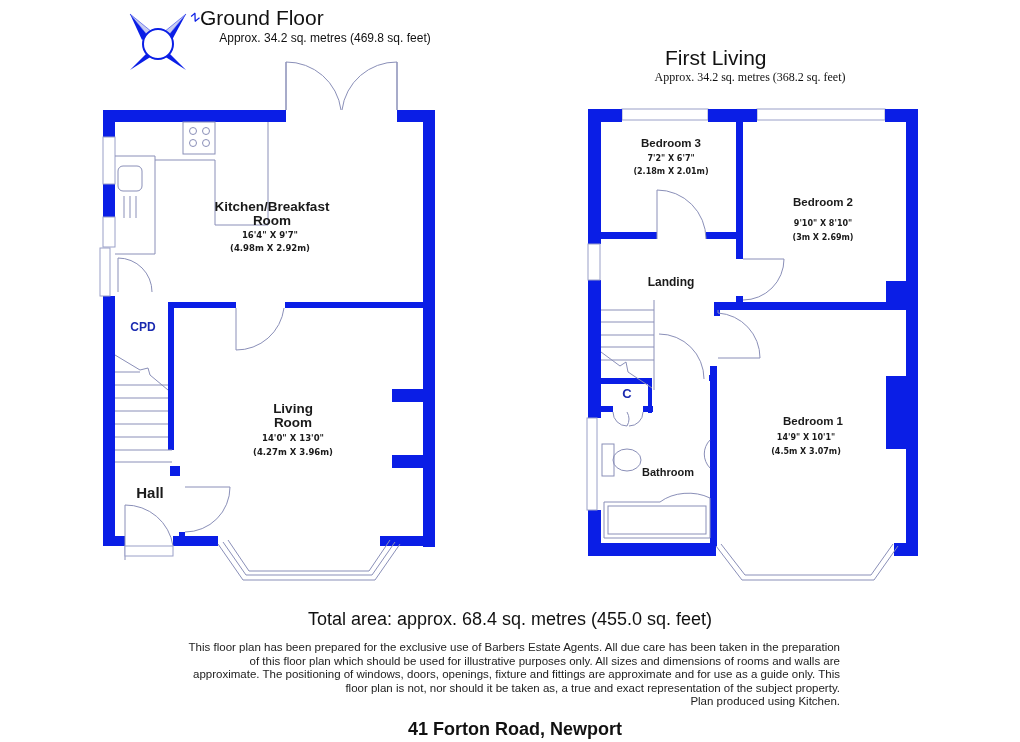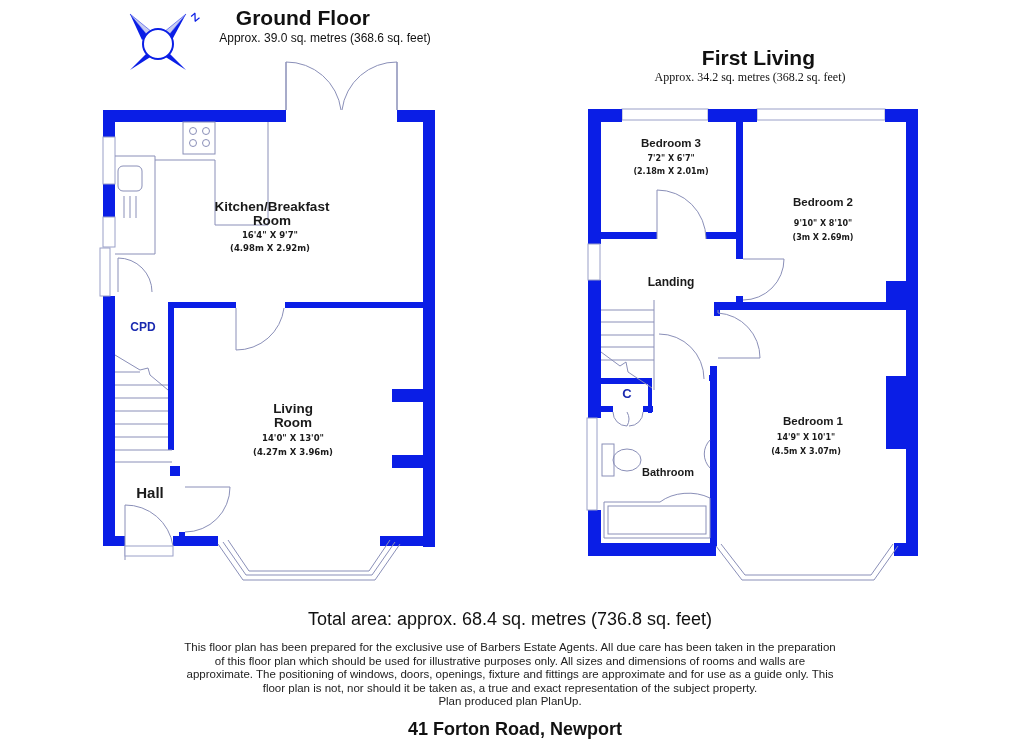--- a/index.html
+++ b/index.html
@@ -1,32 +1,32 @@
 <!DOCTYPE html>
 <html><head>
   <meta charset="utf-8">
   <style>
     html, body { margin: 0; padding: 0; background: #ffffff; }
     body { width: 1020px; height: 742px; position: relative; overflow: hidden;
            font-family: "Liberation Sans", sans-serif; color: #111; }
     .abs { position: absolute; }
-    .floor-title { font-weight: bold; font-size: 21px; text-align: right; }
+    .floor-title { font-weight: normal; font-size: 21px; text-align: left; }
     .floor-sub { font-size: 12px; text-align: center; }
     svg.plan { position: absolute; left: 0; top: 0; }
     .room-name { font-family: "Liberation Sans", sans-serif; font-weight: bold; fill: #1a1a1a; }
     .room-dim { font-family: "DejaVu Sans", sans-serif; font-weight: bold; fill: #1a1a1a; }
     .total { font-size: 18px; text-align: center; width: 1020px; left: 0; }
-    .disclaimer { font-size: 11.5px; line-height: 13.5px; text-align: center; width: 660px; left: 180px; color: #222; }
+    .disclaimer { font-size: 11.5px; line-height: 13.5px; text-align: right; width: 660px; left: 180px; color: #222; }
     .address { font-size: 18px; font-weight: bold; text-align: center; width: 1020px; left: 5px; }
   </style>
 </head>
 <body>
 
 <div class="abs floor-title" style="left:200px; top:6px; width:170px;">Ground Floor</div>
-<div class="abs floor-sub" style="left:180px; top:31px; width:290px;">Approx. 39.0 sq. metres (368.6 sq. feet)</div>
+<div class="abs floor-sub" style="left:180px; top:31px; width:290px;">Approx. 34.2 sq. metres (469.8 sq. feet)</div>
 
 <div class="abs floor-title" style="left:665px; top:46px; width:150px;">First Living</div>
 <div class="abs floor-sub" style="left:605px; top:70px; width:290px;font-family:Liberation Serif, serif;">Approx. 34.2 sq. metres (368.2 sq. feet)</div>
 
 <svg class="plan" width="1020" height="600" viewBox="0 0 1020 600">
   <defs>
     <style>
       .wall { fill: #0a1ee6; }
       .ln { fill: none; stroke: #8a8fb8; stroke-width: 1; }
       .ln2 { fill: none; stroke: #a0a4c4; stroke-width: 1; }
@@ -201,18 +201,18 @@
   <text class="room-name" x="671" y="286" font-size="12" text-anchor="middle">Landing</text>
 
   <text class="room-name" x="813" y="425" font-size="11.5" text-anchor="middle">Bedroom 1</text>
   <text class="room-dim" x="806" y="440" font-size="8" text-anchor="middle">14'9" X 10'1"</text>
   <text class="room-dim" x="806" y="454" font-size="8" text-anchor="middle">(4.5m X 3.07m)</text>
 
   <text class="room-name" x="668" y="476" font-size="11" text-anchor="middle">Bathroom</text>
   <text class="room-name" x="627" y="398" font-size="13" text-anchor="middle" style="fill:#1a2ab0">C</text>
 </svg>
 
-<div class="abs total" style="top:609px;">Total area: approx. 68.4 sq. metres (736.8 sq. feet)</div>
+<div class="abs total" style="top:609px;">Total area: approx. 68.4 sq. metres (455.0 sq. feet)</div>
 <div class="abs disclaimer" style="top:641px;">
   <span>This floor plan has been prepared for the exclusive use of Barbers Estate Agents. All due care has been taken in the preparation of this floor plan which should be used for illustrative purposes only. All sizes and dimensions of rooms and walls are approximate. The positioning of windows, doors, openings, fixture and fittings are approximate and for use as a guide only. This floor plan is not, nor should it be taken as, a true and exact representation of the subject property.</span><br>
-  <span>Plan produced plan PlanUp.</span>
+  <span>Plan produced using Kitchen.</span>
 </div>
 <div class="abs address" style="top:719px;">41 Forton Road, Newport</div>
 
 </body></html>

